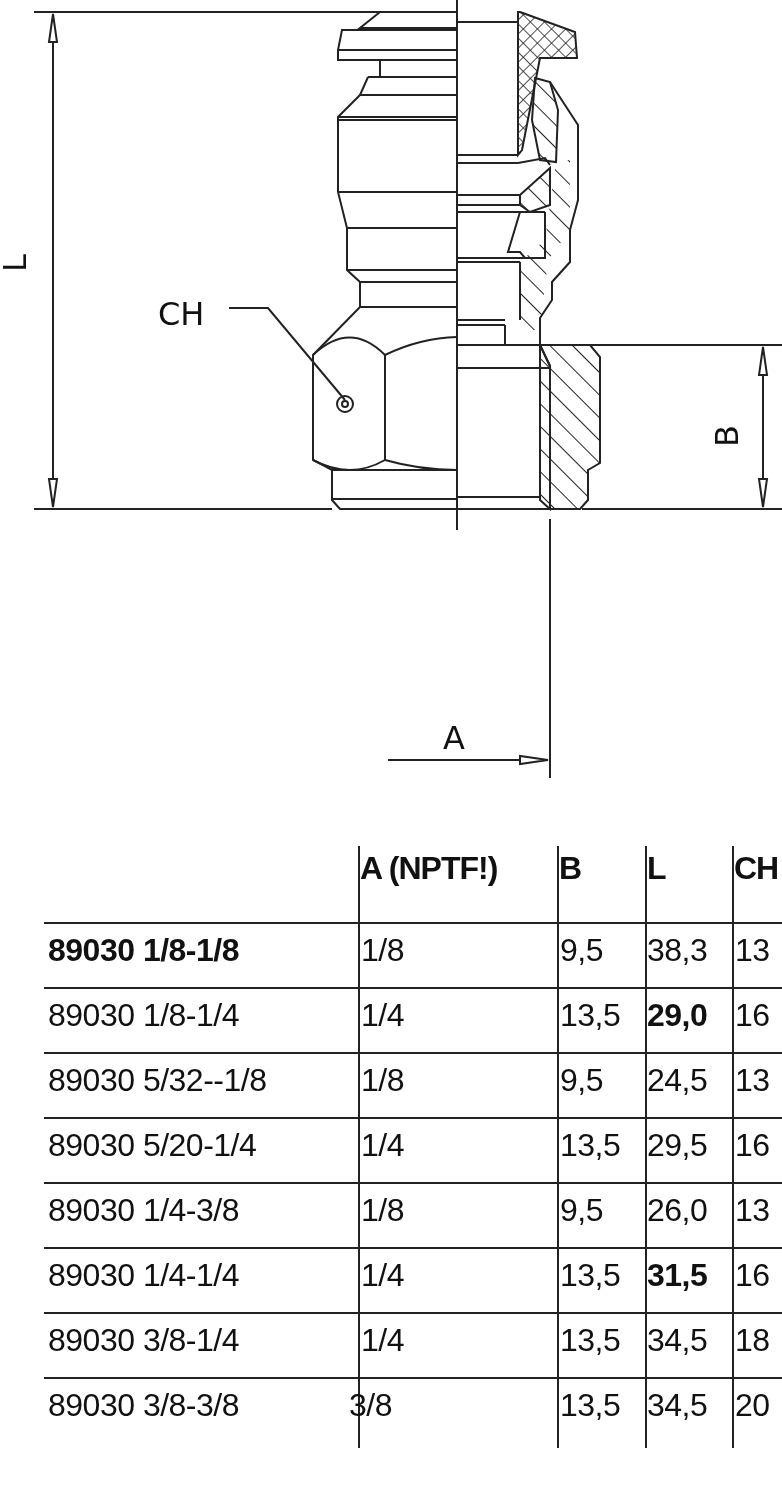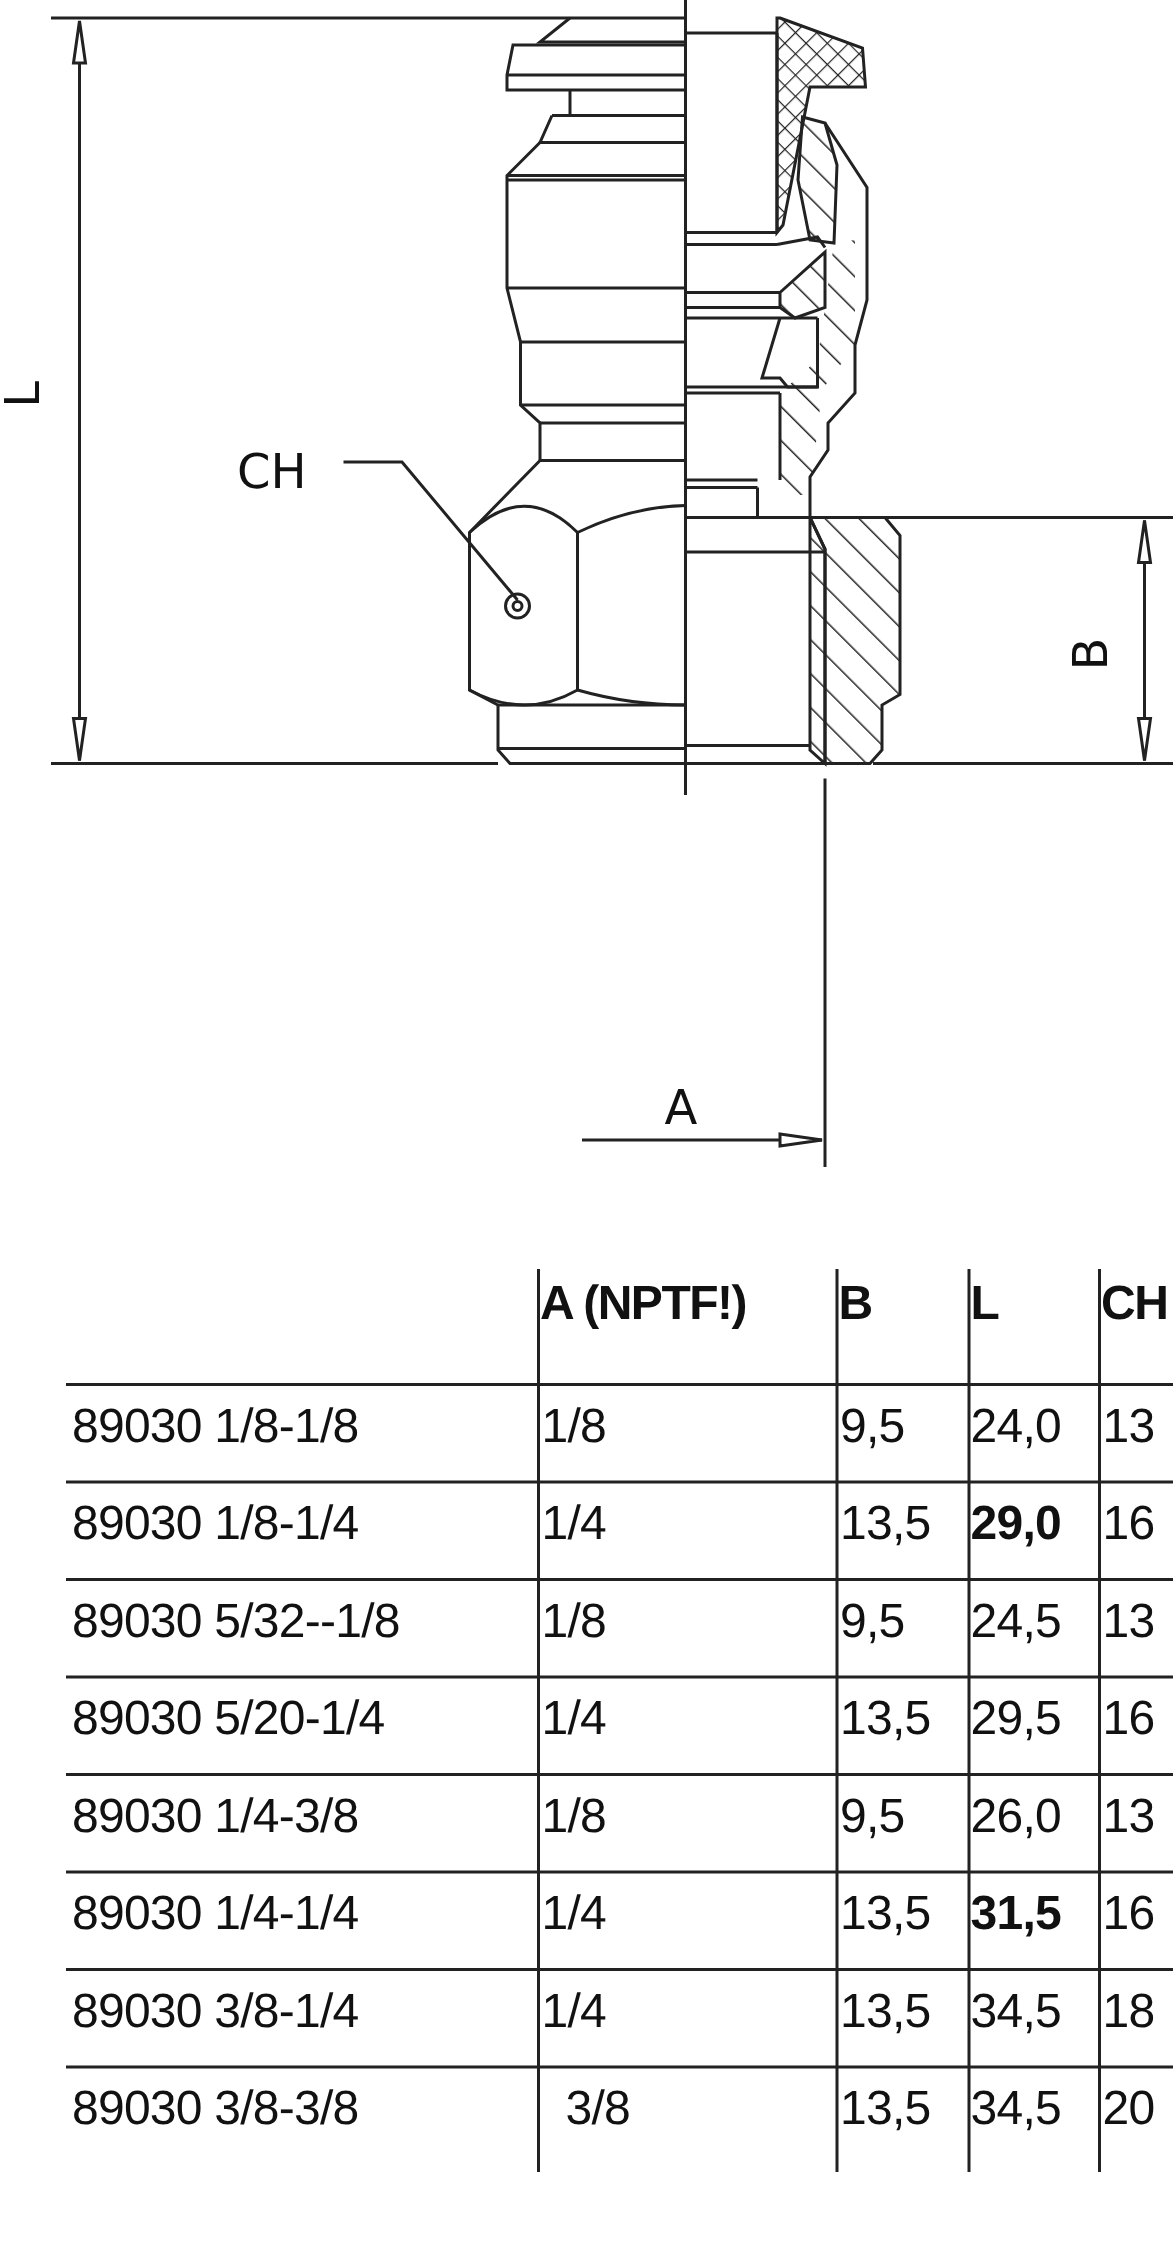--- a/index.html
+++ b/index.html
@@ -128,24 +128,24 @@
   <div class="hline" style="top:82px;"></div>
   <div class="hline" style="top:147px;"></div>
   <div class="hline" style="top:212px;"></div>
   <div class="hline" style="top:277px;"></div>
   <div class="hline" style="top:342px;"></div>
   <div class="hline" style="top:407px;"></div>
   <div class="hline" style="top:472px;"></div>
   <div class="hline" style="top:537px;"></div>
 
   <div>
-    <span class="cell" style="left:16px; top:92px;">89030 1/8-1/8</span>
+    <span class="cell" style="left:16px; top:92px;font-weight:bold;">89030 1/8-1/8</span>
     <span class="cell" style="left:329px; top:92px;">1/8</span>
     <span class="cell" style="left:528px; top:92px;">9,5</span>
-    <span class="cell" style="left:615px; top:92px;">24,0</span>
+    <span class="cell" style="left:615px; top:92px;">38,3</span>
     <span class="cell" style="left:703px; top:92px;">13</span>
   </div>
   <div>
     <span class="cell" style="left:16px; top:157px;">89030 1/8-1/4</span>
     <span class="cell" style="left:329px; top:157px;">1/4</span>
     <span class="cell" style="left:528px; top:157px;">13,5</span>
     <span class="cell" style="left:615px; top:157px;font-weight:bold;">29,0</span>
     <span class="cell" style="left:703px; top:157px;">16</span>
   </div>
   <div>
@@ -178,18 +178,18 @@
   </div>
   <div>
     <span class="cell" style="left:16px; top:482px;">89030 3/8-1/4</span>
     <span class="cell" style="left:329px; top:482px;">1/4</span>
     <span class="cell" style="left:528px; top:482px;">13,5</span>
     <span class="cell" style="left:615px; top:482px;">34,5</span>
     <span class="cell" style="left:703px; top:482px;">18</span>
   </div>
   <div>
     <span class="cell" style="left:16px; top:547px;">89030 3/8-3/8</span>
-    <span class="cell" style="left:345px; top:547px;">3/8</span>
+    <span class="cell" style="left:317px; top:547px;">3/8</span>
     <span class="cell" style="left:528px; top:547px;">13,5</span>
     <span class="cell" style="left:615px; top:547px;">34,5</span>
     <span class="cell" style="left:703px; top:547px;">20</span>
   </div>
 </div>
 
 </body></html>

